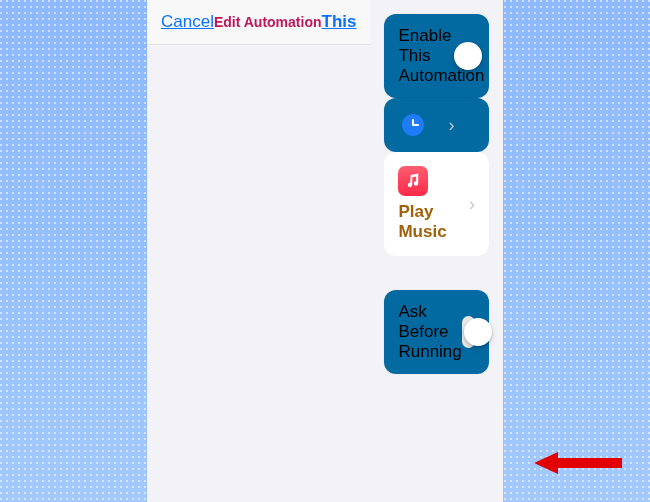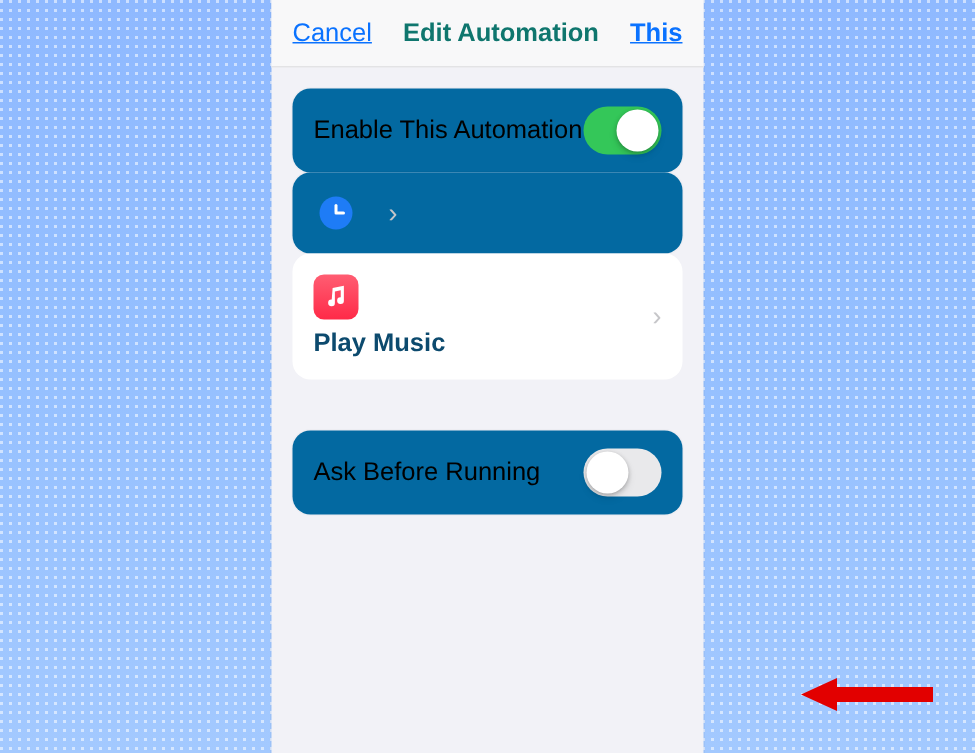--- a/index.html
+++ b/index.html
@@ -14,47 +14,47 @@
     position: relative;
     width: 650px;
     height: 502px;
     background:
       radial-gradient(circle at 1px 1px, rgba(255,255,255,0.55) 1px, transparent 1.2px) 0 0/6px 6px,
       linear-gradient(180deg, #8fb9ff 0%, #94bfff 45%, #a3c9ff 100%);
     display: flex;
     justify-content: center;
   }
   .phone {
-    width: 288px;
+    width: 356px;
     height: 502px;
     background: #f2f2f7;
     box-shadow: 0 0 0 1px rgba(0,0,0,0.03);
     display: flex;
-    flex-direction: column;
+    flex-direction: row;
   }
   .navbar {
     height: 44px;
     background: #f8f8f9;
     border-bottom: 1px solid #e3e3e5;
     display: flex;
     align-items: center;
     justify-content: space-between;
     padding: 0 14px;
   }
   .nav-link {
     color: #0a72ff;
     font-size: 17px;
     text-decoration: underline;
     cursor: pointer;
   }
   .nav-link.done { font-weight: 600; }
   .nav-title {
-    font-size: 17px;
+    font-size: 14px;
     font-weight: 600;
-    color: #0f766e;
+    color: #be185d;
     text-align: center;
   }
   .content {
     flex: 1;
     padding: 14px 14px 0 14px;
     overflow: hidden;
   }
   .card {
     background: #0369a1;
     border-radius: 12px;
@@ -147,21 +147,21 @@
     margin-bottom: 6px;
   }
   .music-icon svg {
     position: absolute;
     left: 6px; top: 5px;
     width: 18px; height: 20px;
   }
   .do-label {
     font-size: 17px;
     font-weight: 700;
-    color: #0c4a6e;
+    color: #a16207;
   }
   .do-chevron {
     position: absolute;
     right: 14px;
     top: 50%;
     transform: translateY(-50%);
     color: #c6c6c9;
     font-size: 18px;
   }
   .gap-large { height: 34px; }

